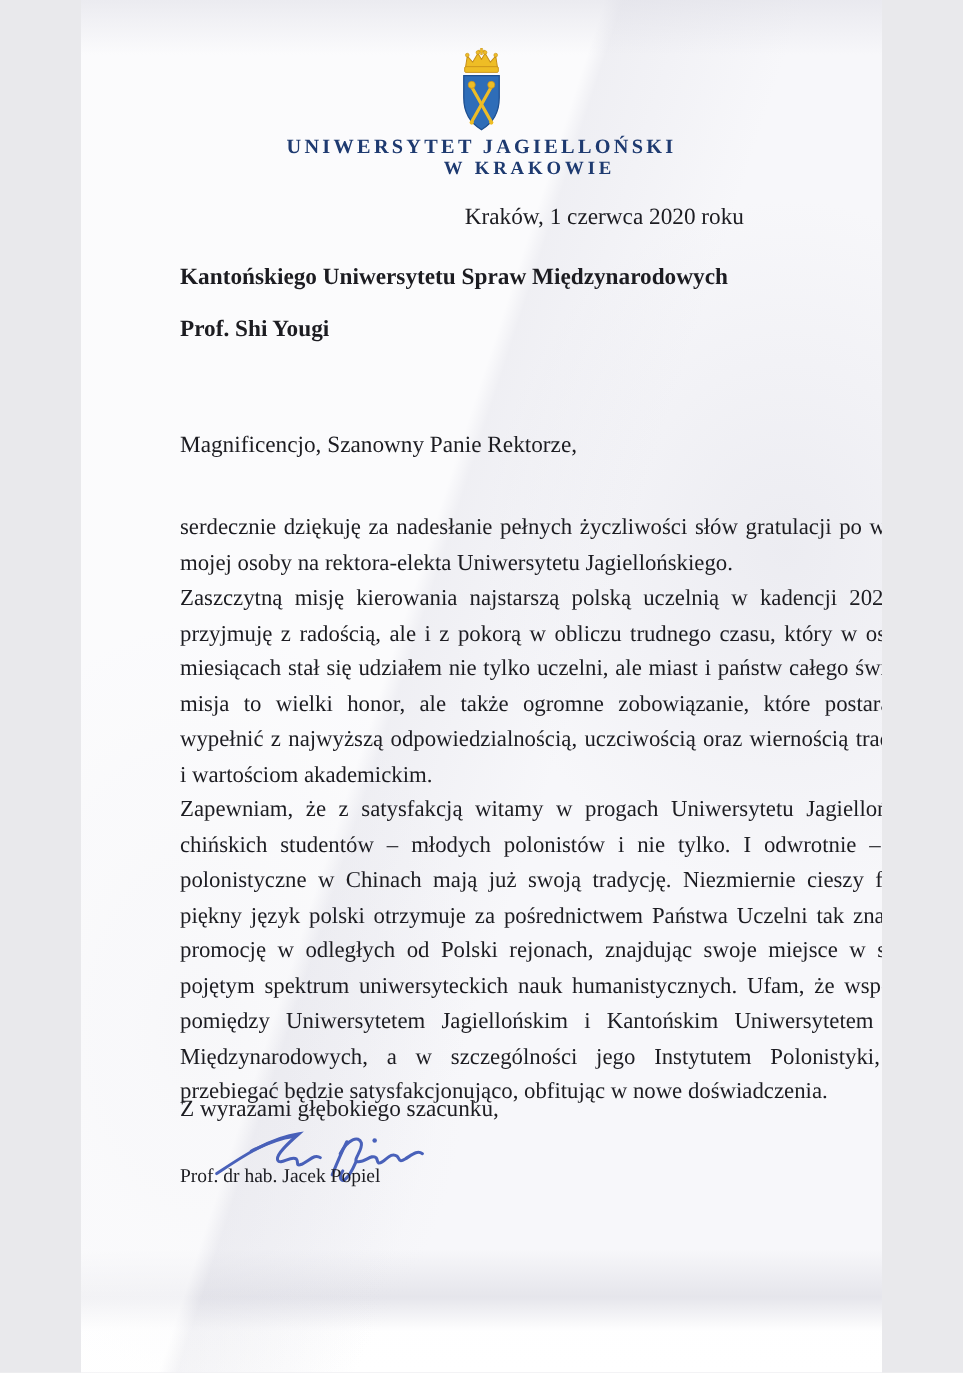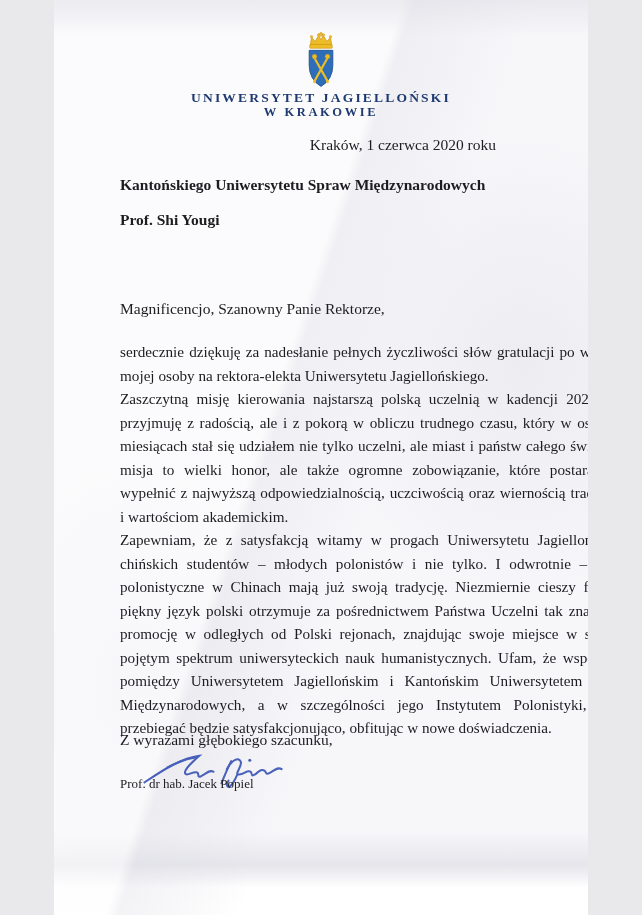--- a/index.html
+++ b/index.html
@@ -24,28 +24,29 @@
   .crest svg{display:block;width:100%;height:100%;}
   .uni-name{
     position:absolute;top:90px;width:100%;text-align:center;
     font-weight:bold;font-size:13.5px;letter-spacing:2.2px;
     color:var(--letterhead_text,#1e3a70);
   }
   .uni-city{
     position:absolute;top:105px;width:100%;text-align:center;
     font-weight:bold;font-size:12.5px;letter-spacing:2.6px;
     color:var(--letterhead_text,#1e3a70);
+    padding-left:32px;
   }
   .dateline{
     position:absolute;top:136px;right:92px;
     font-size:15.5px;
   }
   .recipient{position:absolute;top:176px;left:66px;font-weight:bold;font-size:15.5px;line-height:17.5px;}
   .recipient .addressee-name{margin-top:17px;}
-  .salutation{position:absolute;top:300px;left:66px;font-size:15.5px;}
+  .salutation{position:absolute;top:288px;left:66px;font-size:15.5px;}
   .body-text{
     position:absolute;top:340px;left:66px;width:512px;
     font-size:15.2px;line-height:23.5px;text-align:justify;
   }
   .body-text p{margin:0;}
   .closing{position:absolute;top:731px;left:66px;font-size:15.5px;}
   .signature{position:absolute;top:747px;left:82px;width:178px;height:46px;color:var(--signature_blue,#3b55b5);}
   .signature svg{display:block;width:100%;height:100%;}
   .signer-name{position:absolute;top:776px;left:66px;font-size:13px;}
   .signer-title{position:absolute;top:808px;left:66px;font-size:15.5px;}

